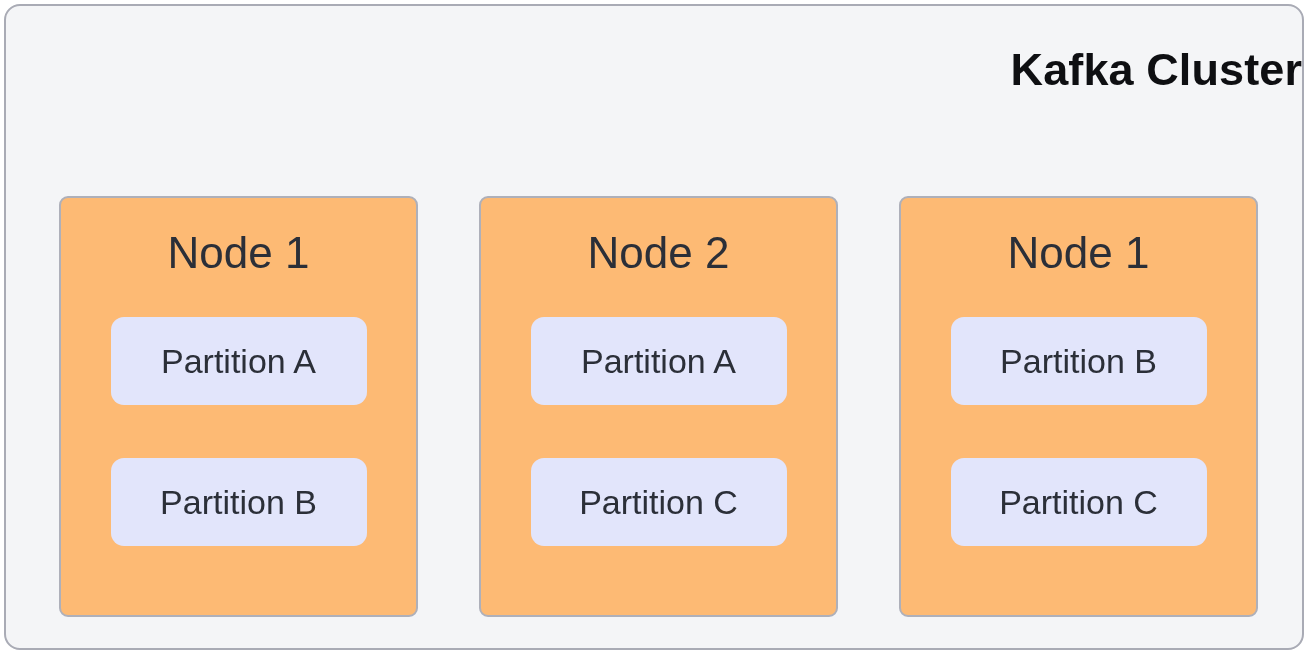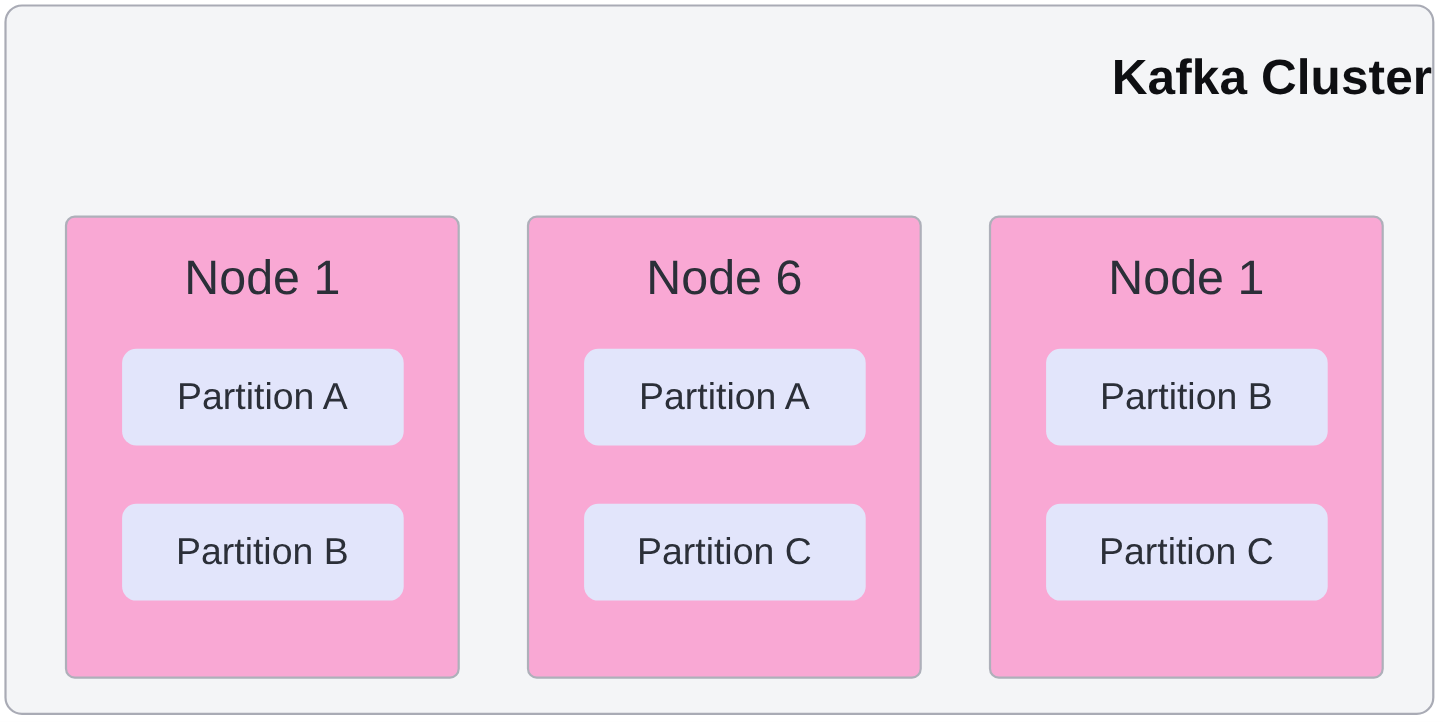--- a/index.html
+++ b/index.html
@@ -49,21 +49,21 @@
     display: flex;
     flex-direction: row;
     justify-content: space-between;
     align-items: stretch;
   }
 
   .node-card {
     box-sizing: border-box;
     width: 359px;
     height: 421px;
-    background: #f9a8d4;
+    background: #fdba74;
     border: 2px solid #aeb0ba;
     border-radius: 9px;
     position: relative;
     display: flex;
     flex-direction: column;
     align-items: center;
   }
 
   .node-title {
     margin-top: 30px;
@@ -110,21 +110,21 @@
 
     <div class="node-card">
       <div class="node-title">Node 1</div>
       <div class="partitions">
         <div class="partition-chip">Partition A</div>
         <div class="partition-chip">Partition B</div>
       </div>
     </div>
 
     <div class="node-card">
-      <div class="node-title">Node 6</div>
+      <div class="node-title">Node 2</div>
       <div class="partitions">
         <div class="partition-chip">Partition A</div>
         <div class="partition-chip">Partition C</div>
       </div>
     </div>
 
     <div class="node-card">
       <div class="node-title">Node 1</div>
       <div class="partitions">
         <div class="partition-chip">Partition B</div>

